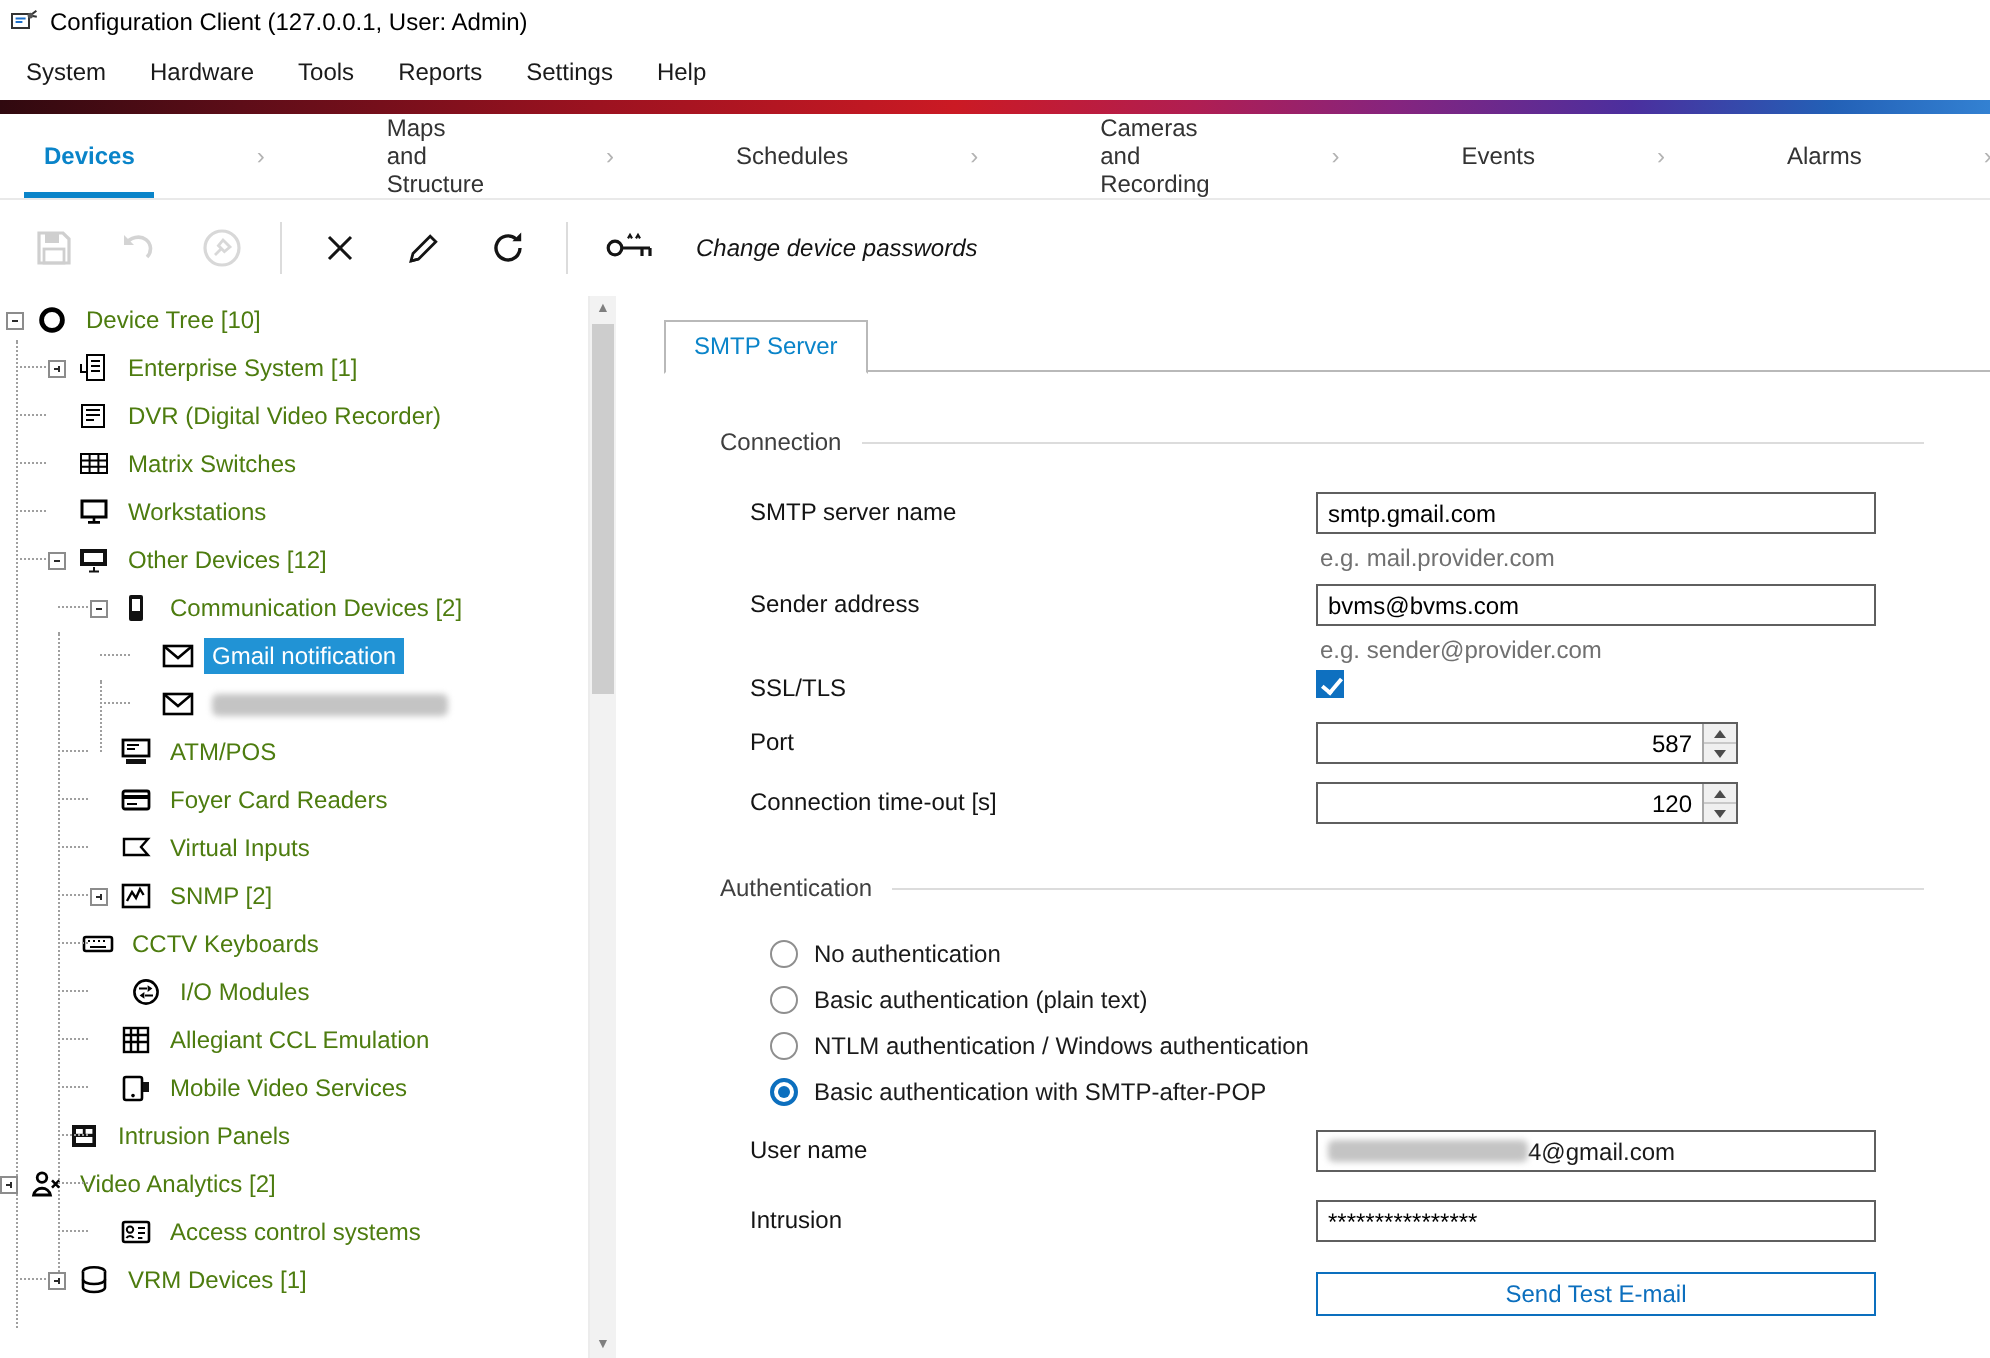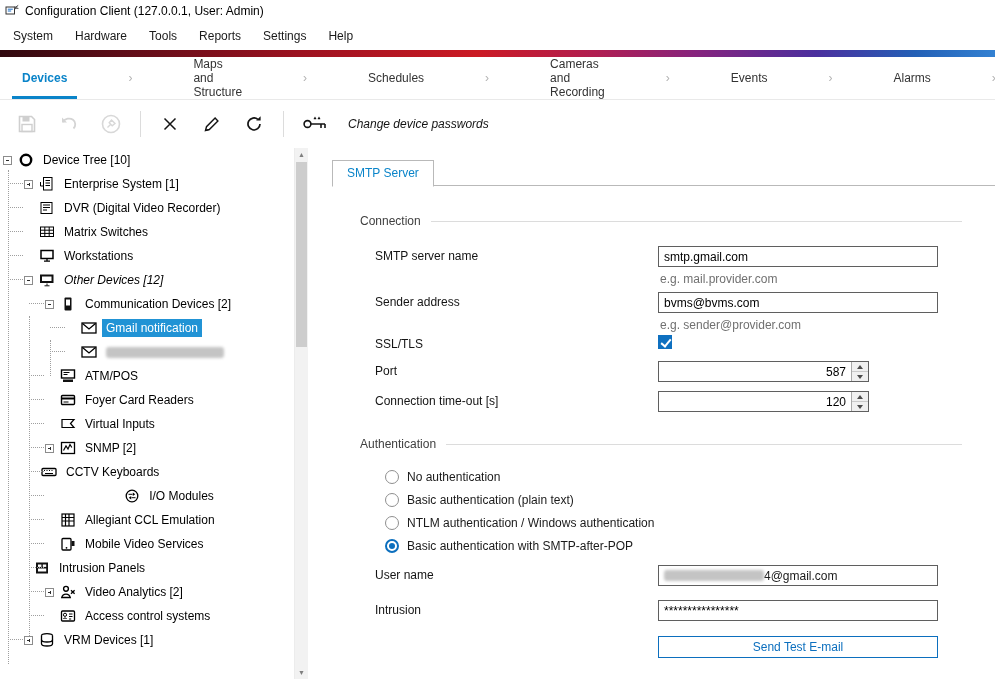--- a/index.html
+++ b/index.html
@@ -38,21 +38,21 @@
   
   .tree { width:295px; flex:none; position:relative; overflow:hidden; font-size:12px; border-right:1px solid #ececec; }
   .tree-row { height:24px; display:flex; align-items:center; position:relative; white-space:nowrap; }
   .stub { position:absolute; top:11px; width:15px; border-top:1px dotted #9f9f9f; }
   .guide { position:absolute; width:0; border-left:1px dotted #9f9f9f; }
   .expand { width:9px; height:9px; border:1px solid #8c8c8c; background:#fff; position:relative; flex:none; margin-right:6px; z-index:1; }
   .expand::before { content:""; position:absolute; left:2px; right:2px; top:3px; height:1px; background:#2b2b2b; }
   .expand.plus::after { content:""; position:absolute; left:4px; top:2px; bottom:2px; width:1px; background:#2b2b2b; }
   .expand.none { visibility:hidden; }
   .tree-icon { width:16px; height:16px; margin-right:5px; flex:none; display:flex; align-items:center; justify-content:center; }
-  .tree-label { padding:2px 4px; color:#000000; }
+  .tree-label { padding:2px 4px; color:#4d7c0f; }
   .tree-row.selected .tree-label { background:#2193d5; color:#fff; }
   .blob { display:inline-block; height:11px; border-radius:3px; background:#c4c4c4; filter:blur(1.5px); vertical-align:middle; }
 
   
   .vscroll { width:13px; flex:none; background:#f2f2f2; position:relative; }
   .vs-arrow { height:13px; width:13px; display:flex; align-items:center; justify-content:center; font-size:7px; color:#7f7f7f; }
   .vs-arrow.down { position:absolute; bottom:0; }
   .vs-thumb { position:absolute; left:1px; top:14px; width:11px; height:185px; background:#cdcdcd; }
 
   
@@ -227,21 +227,21 @@
           <span class="stub" style="left: 8px;"></span>
           <span class="expand none"></span>
           <span class="tree-icon">
             <svg width="16" height="16" viewBox="0 0 16 16">
               <rect x="2" y="2.5" width="12" height="8" fill="#fff" stroke="#000" stroke-width="1.5"></rect>
               <path d="M8 10.5v2.2M5 13.2h6" stroke="#000" stroke-width="1.3" fill="none"></path>
             </svg>
           </span>
           <span class="tree-label">Workstations</span>
         </div>
-        <div class="tree-row" style="padding-left: 24px; font-style: italic;">
+        <div class="tree-row" style="padding-left: 24px;">
           <span class="stub" style="left: 8px;"></span>
           <span class="expand minus"></span>
           <span class="tree-icon">
             <svg width="16" height="16" viewBox="0 0 16 16">
               <rect x="1" y="2.5" width="13.5" height="8.5" fill="#111"></rect>
               <rect x="3" y="4.5" width="9.5" height="4.5" fill="#fff"></rect>
               <path d="M8 11.5v2M5.5 13.8h5" stroke="#111" fill="none"></path>
             </svg>
           </span>
           <span class="tree-label">Other Devices [12]</span>
@@ -328,21 +328,21 @@
           <span class="stub" style="left: 29px;"></span>
           <span class="expand none"></span>
           <span class="tree-icon">
             <svg width="16" height="16" viewBox="0 0 16 16">
               <rect x="1" y="4.5" width="14" height="7" rx="1" fill="#fff" stroke="#000" stroke-width="1.3"></rect>
               <path d="M3 6.5h1M5.5 6.5h1M8 6.5h1M10.5 6.5h1M4 9.5h8" stroke="#000" fill="none"></path>
             </svg>
           </span>
           <span class="tree-label">CCTV Keyboards</span>
         </div>
-        <div class="tree-row" style="padding-left: 33px; justify-content: center;">
+        <div class="tree-row" style="padding-left: 50px;">
           <span class="stub" style="left: 29px;"></span>
           <span class="expand none"></span>
           <span class="tree-icon">
             <svg width="16" height="16" viewBox="0 0 16 16">
               <circle cx="8" cy="8" r="5.8" fill="#fff" stroke="#000" stroke-width="1.3"></circle>
               <path d="M4.5 6.3h4M7.5 9.7h4" stroke="#000" fill="none"></path>
               <path d="M8.8 4.6l2.4 1.7-2.4 1.7z" fill="#000"></path>
               <path d="M7.2 8l-2.4 1.7 2.4 1.7z" fill="#000"></path>
             </svg>
           </span>
@@ -377,21 +377,21 @@
           <span class="tree-icon">
             <svg width="16" height="16" viewBox="0 0 16 16">
               <rect x="2" y="2.5" width="12" height="11" fill="#111"></rect>
               <rect x="4" y="4.5" width="3.4" height="2.4" fill="#fff"></rect>
               <rect x="8.8" y="4.5" width="3.4" height="2.4" fill="#fff"></rect>
               <rect x="4" y="8.5" width="8.2" height="3" fill="#fff"></rect>
             </svg>
           </span>
           <span class="tree-label">Intrusion Panels</span>
         </div>
-        <div class="tree-row" style="padding-left: 45px; align-items: center;">
+        <div class="tree-row" style=" align-items: center;">
           <span class="stub" style="left: 29px;"></span>
           <span class="expand plus"></span>
           <span class="tree-icon">
             <svg width="16" height="16" viewBox="0 0 16 16">
               <circle cx="6" cy="4.8" r="2.4" fill="none" stroke="#000" stroke-width="1.4"></circle>
               <path d="M1.8 13.5a4.3 4.3 0 0 1 8.4 0z" fill="none" stroke="#000" stroke-width="1.4"></path>
               <path d="M11 6.2l3.6 3.6M14.6 6.2L11 9.8" stroke="#000" stroke-width="1.3" fill="none"></path>
             </svg>
           </span>
           <span class="tree-label">Video Analytics [2]</span>

